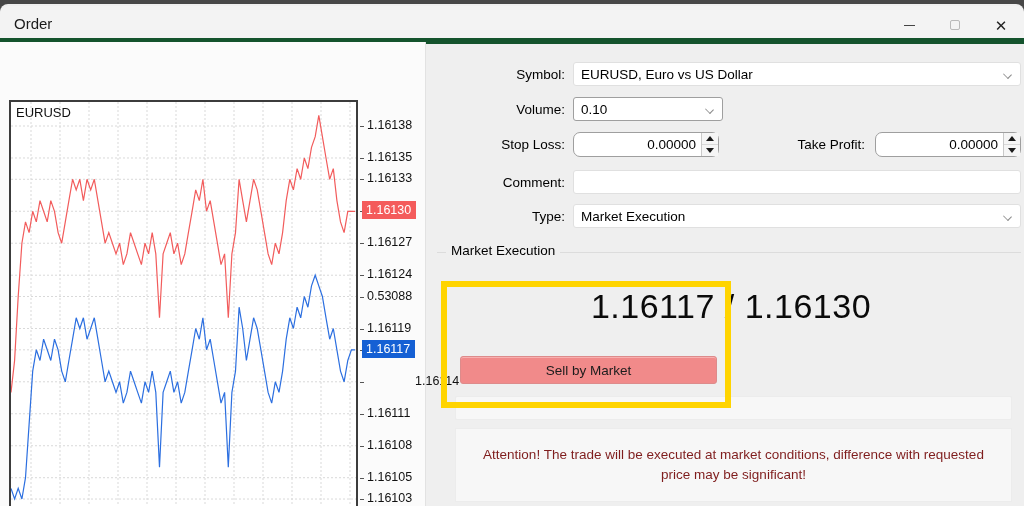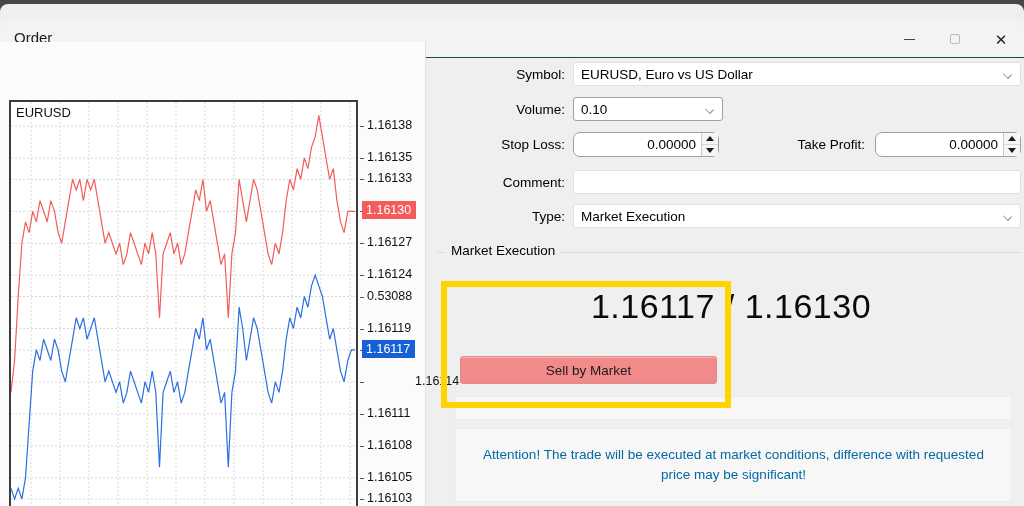--- a/index.html
+++ b/index.html
@@ -3,22 +3,22 @@
 <meta charset="utf-8">
 <style>
   * { margin:0; padding:0; box-sizing:border-box; }
   html,body { width:1024px; height:506px; overflow:hidden; }
   body { font-family:"Liberation Sans", sans-serif; background:#474747; position:relative; }
 
   .dialog { position:absolute; left:0; top:4px; width:1024px; height:502px;
             background:#efefef; border-radius:8px 8px 0 0; }
 
   
-  .titlebar { position:absolute; left:0; top:16px; width:100%; height:38px;
-              background:#f3f3f3; border-radius:8px 8px 0 0; border-bottom:1px solid #14532d; }
+  .titlebar { position:absolute; left:0; top:2px; width:100%; height:38px;
+              background:#f3f3f3; border-radius:8px 8px 0 0; border-bottom:6px solid #14532d; }
   .title { position:absolute; left:14px; top:9px; font-size:15px; color:#1b1b1b; }
   .win-controls { position:absolute; right:0; top:0; height:38px; display:flex; }
   .win-btn { width:46px; height:38px; display:flex; align-items:center; justify-content:center; cursor:default; }
   .glyph-min { width:11px; height:0; border-top:1.6px solid #444; }
   .glyph-max { width:10px; height:10px; border:1.2px solid #b9b9b9; border-radius:2px; }
   .glyph-close { font-size:15px; color:#222; line-height:1; }
 
   
   .left-panel { position:absolute; left:0; top:38px; width:425px; height:464px; background:#fbfbfb; }
   .divider-v { position:absolute; left:425px; top:38px; width:1px; height:464px; background:#e2e2e2; }
@@ -66,21 +66,21 @@
   .btn-sell { left:460px; top:352px; background:#f18a8a; border:1px solid #dd8b8b;
               box-shadow:inset 0 1px 0 #f8b0b0; }
   .btn-buy { left:753px; top:352px; background:#aac8f0; border:1px solid #8fb2e0;
              box-shadow:inset 0 1px 0 #c8ddf8; }
 
   .strip { position:absolute; left:455px; top:392px; width:557px; height:24px;
            background:#f7f7f7; border:1px solid #ececec; border-radius:2px; }
   .attention { position:absolute; left:455px; top:424px; width:557px; height:74px;
                background:#f7f7f7; border:1px solid #ececec; display:flex; align-items:center;
                justify-content:center; }
-  .attention-text { width:512px; text-align:center; font-size:13.5px; color:#0369a1; line-height:1.5; }
+  .attention-text { width:512px; text-align:center; font-size:13.5px; color:#7f1d1d; line-height:1.5; }
 
   .highlight { position:absolute; left:441px; top:277px; width:290px; height:127px;
                border:6px solid #ffd400; z-index:10; pointer-events:none; }
 </style>
 </head>
 <body>
 
 <div class="dialog">
 
   <div class="titlebar">

